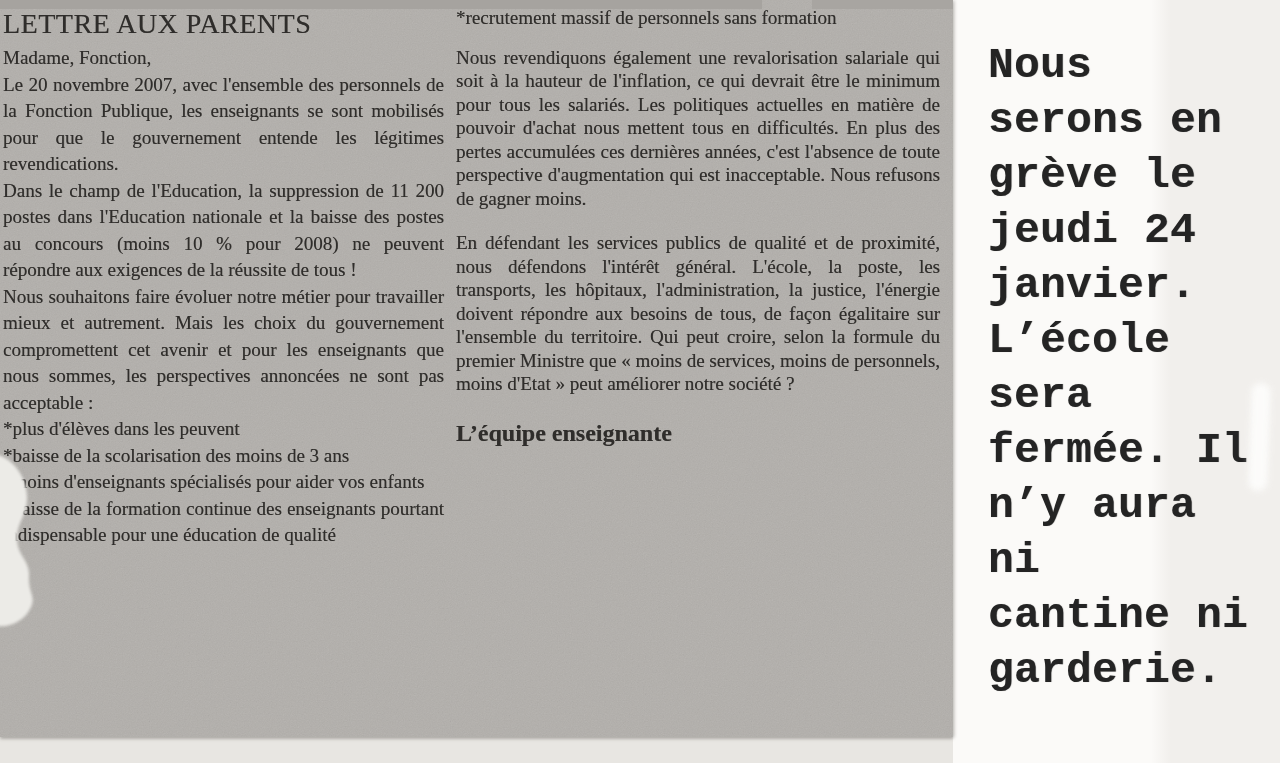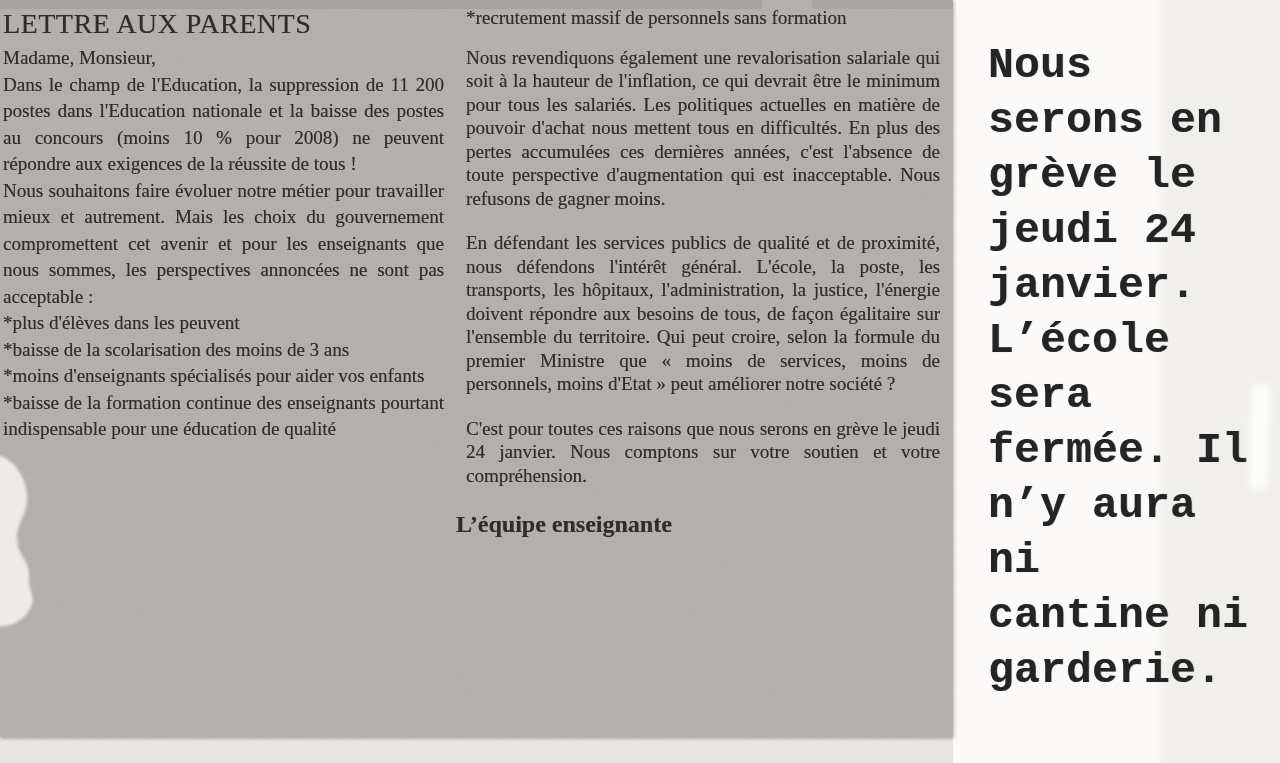--- a/index.html
+++ b/index.html
@@ -41,21 +41,21 @@
   .col1 { width:441px; font-size:19px; line-height:26.5px; text-align:justify; text-align-last:left; }
   .col2 { width:484px; font-size:19px; line-height:23.5px; text-align:justify; text-align-last:left; }
 
   .letter-title {
     font-size:28px; line-height:31px; font-weight:normal;
     letter-spacing:0.5px; margin:2px 0 6px 0;
   }
   .salutation { margin:0 0 11px 0; }
   .col1 p { margin:0; }
   .col1 p.gap-top { }
-  .col2 p { margin:0 0 21px 10px; }
+  .col2 p { margin:0 0 21px 0; }
   .col2 p.tight { margin-bottom:16px; }
   .signature { text-align:right; font-weight:bold; margin:26px 2px 0 0 !important; font-size:24px; }
 
   
   .blotch { position:absolute; left:-5px; top:448px; filter:blur(1.4px); }
 
   
   .poster {
     position:absolute; left:988px; top:38px; width:266px;
     font-family:Liberation Mono, monospace; font-weight:bold;
@@ -84,33 +84,33 @@
       <feColorMatrix type="saturate" values="0"></feColorMatrix>
     </filter>
     <rect width="953" height="737" filter="url(#grain)" opacity="0.16"></rect>
   </svg>
   <div class="scan-band-a"></div>
   <div class="scan-band-b"></div>
 
   <div class="columns">
     <div class="col1">
       <h1 class="letter-title">LETTRE AUX PARENTS</h1>
-      <p class="salutation">Madame, Monsieur,</p>
+      <p class="salutation">Madame, Fonction,</p>
+      <p>Le 20 novembre 2007, avec l'ensemble des personnels de la Fonction Publique, les enseignants se sont mobilisés pour que le gouvernement entende les légitimes revendications.</p>
       <p>Dans le champ de l'Education, la suppression de 11 200 postes dans l'Education nationale et la baisse des postes au concours (moins 10 % pour 2008) ne peuvent répondre aux exigences de la réussite de tous !</p>
       <p class="gap-top">Nous souhaitons faire évoluer notre métier pour travailler mieux et autrement. Mais les choix du gouvernement compromettent cet avenir et pour les enseignants que nous sommes, les perspectives annoncées ne sont pas acceptable :</p>
       <p>*plus d'élèves dans les peuvent</p>
       <p>*baisse de la scolarisation des moins de 3 ans</p>
       <p>*moins d'enseignants spécialisés pour aider vos enfants</p>
       <p>*baisse de la formation continue des enseignants pourtant indispensable pour une éducation de qualité</p>
     </div>
     <div class="col2">
       <p class="tight">*recrutement massif de personnels sans formation</p>
       <p>Nous revendiquons également une revalorisation salariale qui soit à la hauteur de l'inflation, ce qui devrait être le minimum pour tous les salariés. Les politiques actuelles en matière de pouvoir d'achat nous mettent tous en difficultés. En plus des pertes accumulées ces dernières années, c'est l'absence de toute perspective d'augmentation qui est inacceptable. Nous refusons de gagner moins.</p>
       <p>En défendant les services publics de qualité et de proximité, nous défendons l'intérêt général. L'école, la poste, les transports, les hôpitaux, l'administration, la justice, l'énergie doivent répondre aux besoins de tous, de façon égalitaire sur l'ensemble du territoire. Qui peut croire, selon la formule du premier Ministre que « moins de services, moins de personnels, moins d'Etat » peut améliorer notre société ?</p>
-      <p>C'est pour toutes ces raisons que nous serons en grève le jeudi 24 janvier. Nous comptons sur votre soutien et votre compréhension.</p>
       <p class="signature">L’équipe enseignante</p>
     </div>
   </div>
 
   <svg class="blotch" width="70" height="185" viewBox="0 0 70 185">
     <path d="M0,6 C18,10 31,28 32,48 C33,66 22,74 22,90 C22,108 35,112 34,128 C33,146 42,148 35,161 C28,175 10,181 0,177 Z" fill="#ecebe7"></path>
   </svg>
 </div>
 
 <div class="poster">Nous

